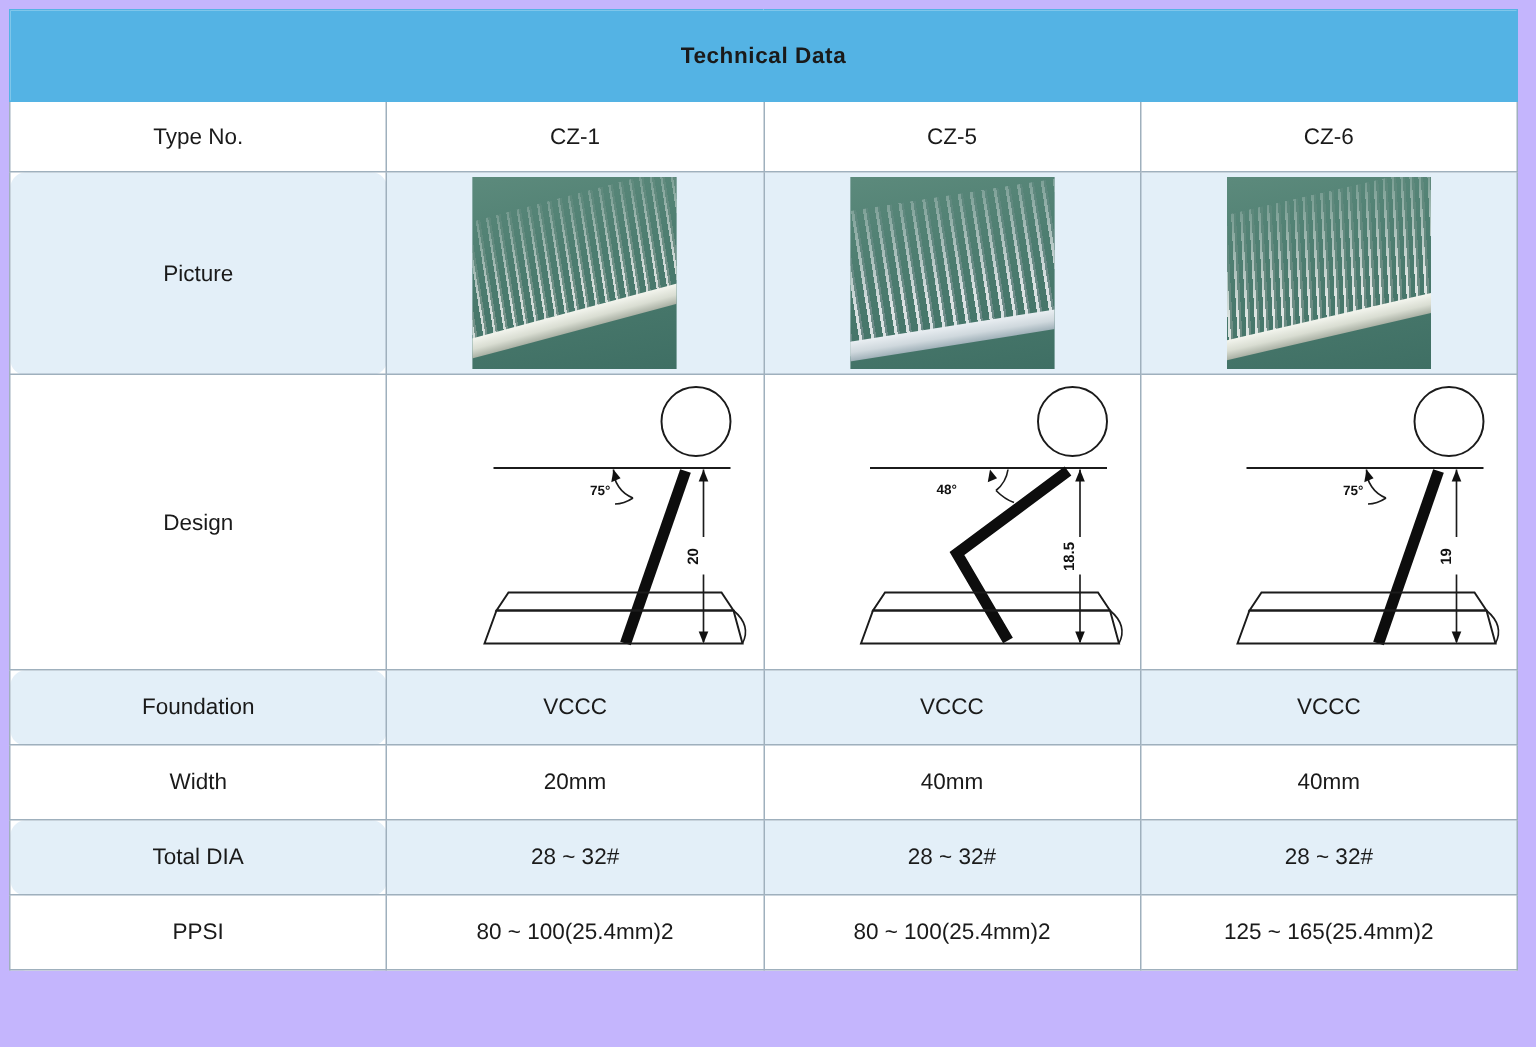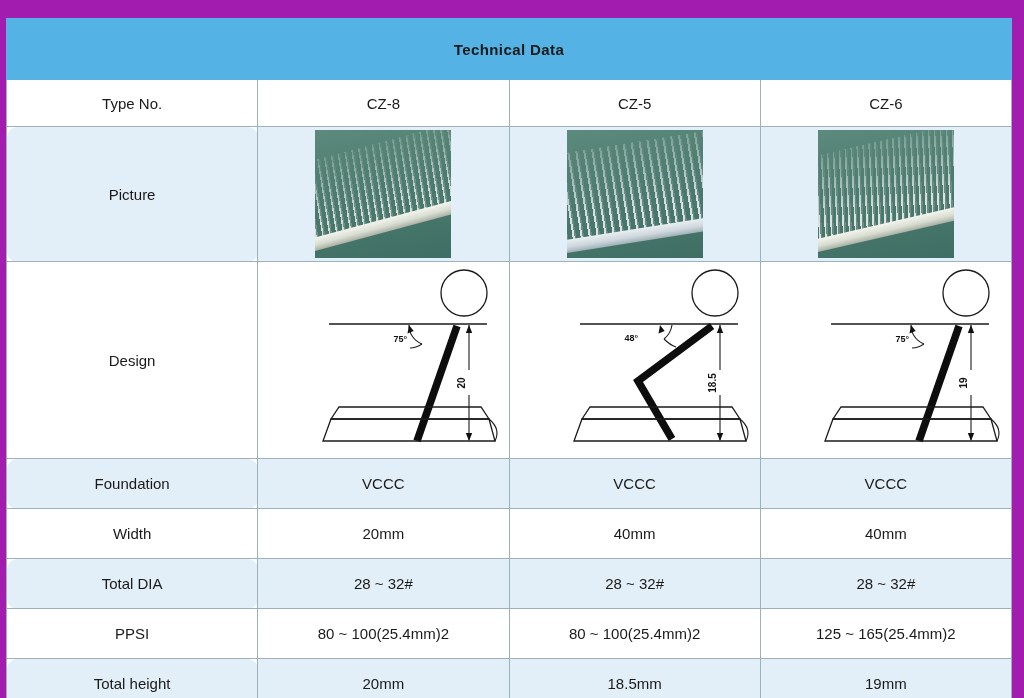--- a/index.html
+++ b/index.html
@@ -11,23 +11,23 @@
     width: 1024px;
     height: 698px;
     font-family: "Liberation Sans", sans-serif;
     overflow: hidden;
   }
 
   .sheet {
     position: relative;
     width: 1024px;
     height: 698px;
-    background: #a21caf;
+    background: #c4b5fd;
     box-sizing: border-box;
-    padding: 18px 12px 8px 6px;
+    padding: 6px 12px 8px 6px;
   }
 
   table.tech {
     width: 1006px;
     border-collapse: collapse;
     table-layout: fixed;
     background: #ffffff;
   }
 
   table.tech td {
@@ -159,21 +159,21 @@
 
   <table class="tech">
 
     <tbody>
         <tr>
       <td class="banner" colspan="4">Technical Data</td>
     </tr>
 
     <tr class="row-white r-type">
       <td class="label-cell">Type No.</td>
-      <td class="val-cell">CZ-8</td>
+      <td class="val-cell">CZ-1</td>
       <td class="val-cell">CZ-5</td>
       <td class="val-cell">CZ-6</td>
     </tr>
 
     <tr class="row-tint r-pic">
       <td class="label-cell">Picture</td>
       <td>
         <div class="photo-wrap">
           <div class="photo ph-a">
             <div class="bg"></div>
@@ -296,22 +296,16 @@
       <td class="val-cell">28 ~ 32#</td>
     </tr>
 
     <tr class="row-white r-data">
       <td class="label-cell">PPSI</td>
       <td class="val-cell">80 ~ 100(25.4mm)2</td>
       <td class="val-cell">80 ~ 100(25.4mm)2</td>
       <td class="val-cell">125 ~ 165(25.4mm)2</td>
     </tr>
 
-    <tr class="row-tint r-data">
-      <td class="label-cell">Total height</td>
-      <td class="val-cell">20mm</td>
-      <td class="val-cell">18.5mm</td>
-      <td class="val-cell">19mm</td>
-    </tr>
 
   </tbody>
     </table>
 </div>
 
 </body></html>

